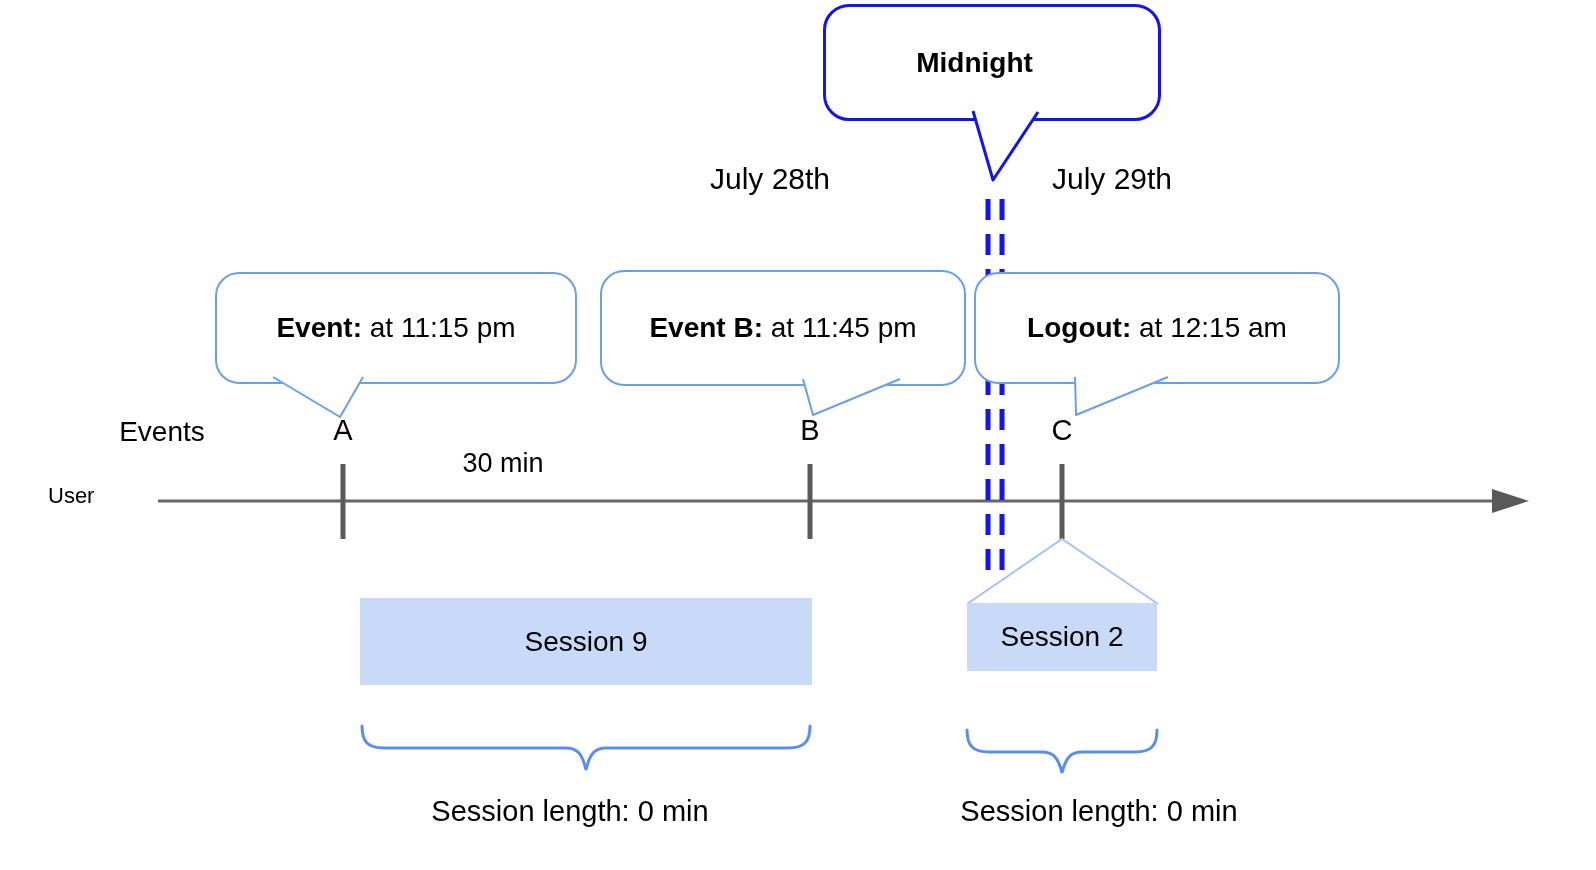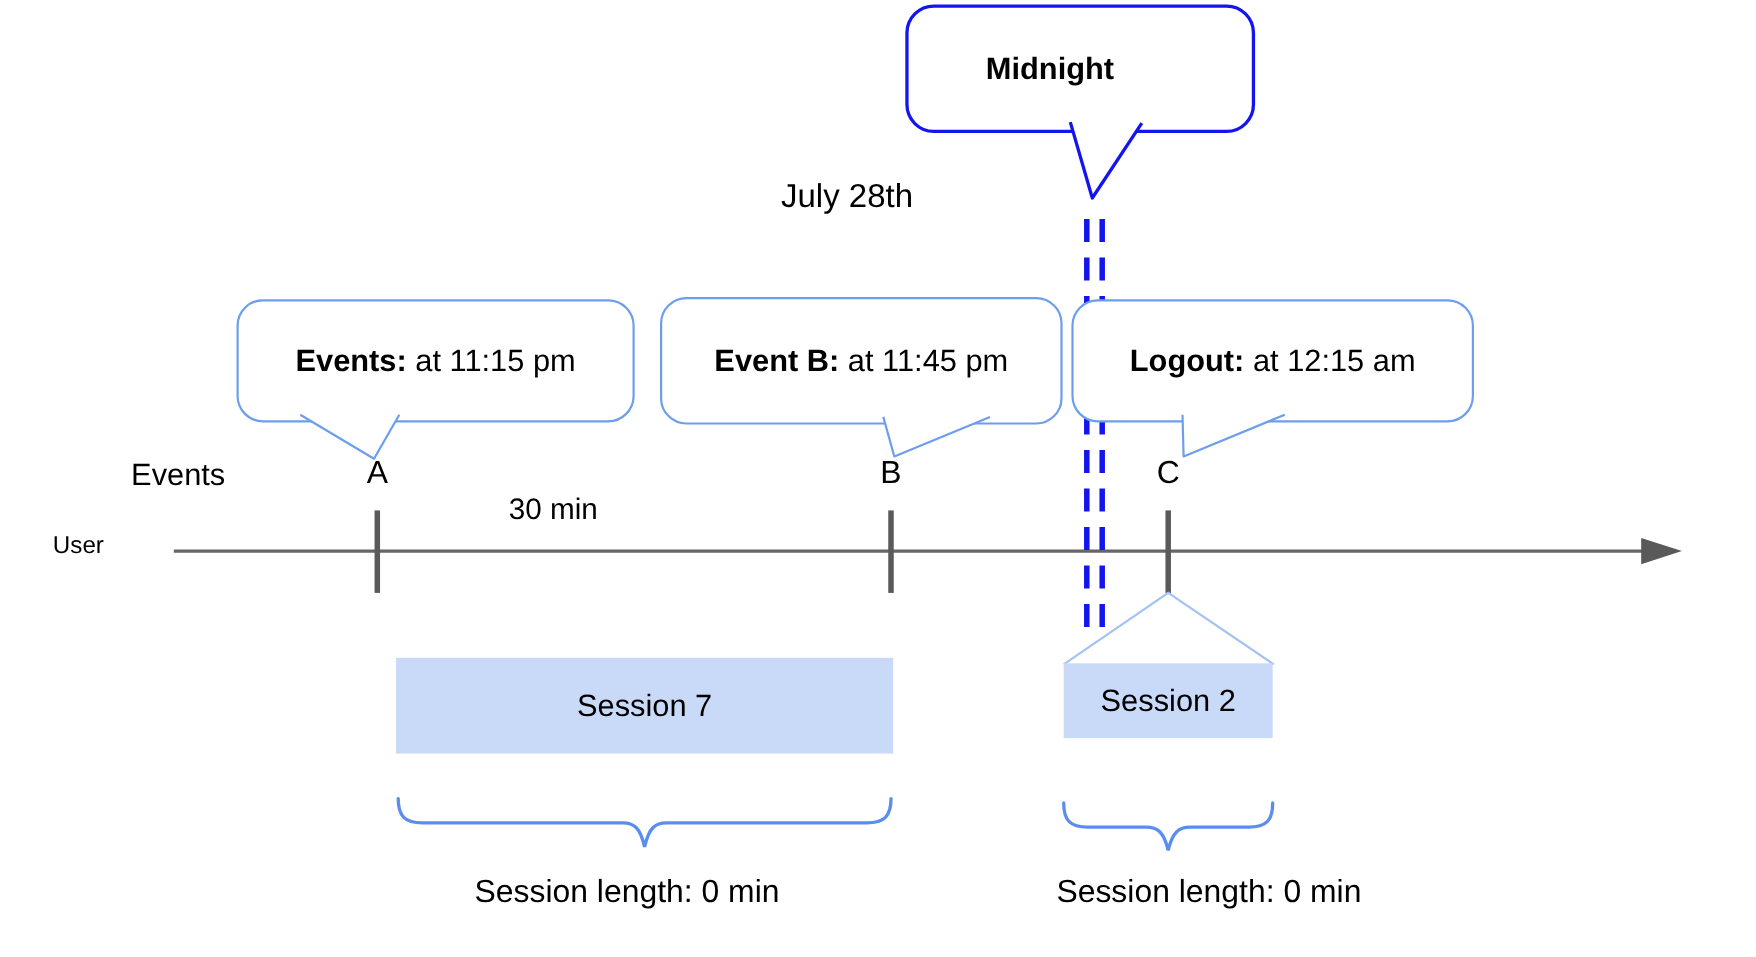--- a/index.html
+++ b/index.html
@@ -27,21 +27,21 @@
   
   .bubble{
     position:absolute;z-index:1;background:#ffffff;
     border:2px solid var(--callout-border);border-radius:24px;
     display:flex;align-items:center;justify-content:center;
     font-size:28px;
   }
   .bubble .b{font-weight:bold;}
   .bubble-midnight{
     border:3px solid var(--midnight-border);border-radius:26px;
-    font-weight:bold;padding-right:55px;
+    font-weight:bold;padding-right:55px;padding-left:20px;
   }
 
   
   .tl-line{stroke:var(--timeline-color);stroke-width:3;}
   .tl-arrow{fill:#595959;}
   .tick{stroke:var(--tick-color);stroke-width:5;}
   .dash{stroke:var(--dashed-line);stroke-width:5;stroke-dasharray:21 14;}
   .roof{stroke:var(--roof-line);stroke-width:2;fill:none;}
   .brace{stroke:var(--brace);stroke-width:3;fill:none;stroke-linecap:round;}
   .tail{fill:#ffffff;stroke:var(--callout-border);stroke-width:2;stroke-linejoin:round;}
@@ -83,21 +83,21 @@
     <path class="brace" d="M 362 726 C 362 742 368 748 384 748 L 566 748 C 576 748 582 752 586 770 C 590 752 596 748 606 748 L 788 748 C 804 748 810 742 810 726"></path>
 
     <path class="brace" d="M 967 730 C 967 746 973 752 989 752 L 1042 752 C 1052 752 1058 756 1062 773 C 1066 756 1072 752 1082 752 L 1135 752 C 1151 752 1157 746 1157 730"></path>
   </svg>
 
   <div class="bubble bubble-midnight" style="left:823px;top:4px;width:257px;height:111px;">
     <span>Midnight</span>
   </div>
 
   <div class="bubble" style="left:215px;top:272px;width:358px;height:108px;">
-    <span class="b">Events:</span>
+    <span class="b">Event:</span>
     <span style="white-space:pre;"> at 11:15 pm</span>
   </div>
 
   <div class="bubble" style="left:600px;top:270px;width:362px;height:112px;">
     <span class="b">Event B:</span>
     <span style="white-space:pre;"> at 11:45 pm</span>
   </div>
 
   <div class="bubble" style="left:974px;top:272px;width:362px;height:108px;">
     <span class="b">Logout:</span>
@@ -105,30 +105,31 @@
   </div>
 
   <svg class="layer layer-tails" viewBox="0 0 1596 870">
     <path class="tail tail-midnight" d="M 973 111 L 993 180 L 1038 112"></path>
     <path class="tail" d="M 273 377 L 340 417 L 363 377"></path>
     <path class="tail" d="M 803 379 L 813 415 L 900 379"></path>
     <path class="tail" d="M 1075 377 L 1076 415 L 1168 377"></path>
   </svg>
 
   <div class="txt date-label center" style="left:680px;top:162px;width:180px;">July 28th</div>
+  <div class="txt date-label center" style="left:1022px;top:162px;width:180px;">July 29th</div>
 
   <div class="txt axis-label center" style="left:112px;top:416px;width:100px;">Events</div>
   <div class="txt marker center" style="left:323px;top:414px;width:40px;">A</div>
   <div class="txt marker center" style="left:790px;top:414px;width:40px;">B</div>
   <div class="txt marker center" style="left:1042px;top:414px;width:40px;">C</div>
   <div class="txt interval center" style="left:443px;top:448px;width:120px;">30 min</div>
   <div class="txt user-label" style="left:48px;top:483px;">User</div>
 
   <div class="session-box" style="left:360px;top:598px;width:452px;height:87px;">
-    <span>Session 7</span>
+    <span>Session 9</span>
   </div>
   <div class="session-box" style="left:967px;top:603px;width:190px;height:68px;">
     <span>Session 2</span>
   </div>
 
   <div class="txt length-label center" style="left:370px;top:795px;width:400px;">Session length: 0 min</div>
   <div class="txt length-label center" style="left:899px;top:795px;width:400px;">Session length: 0 min</div>
 
 </div>
 

